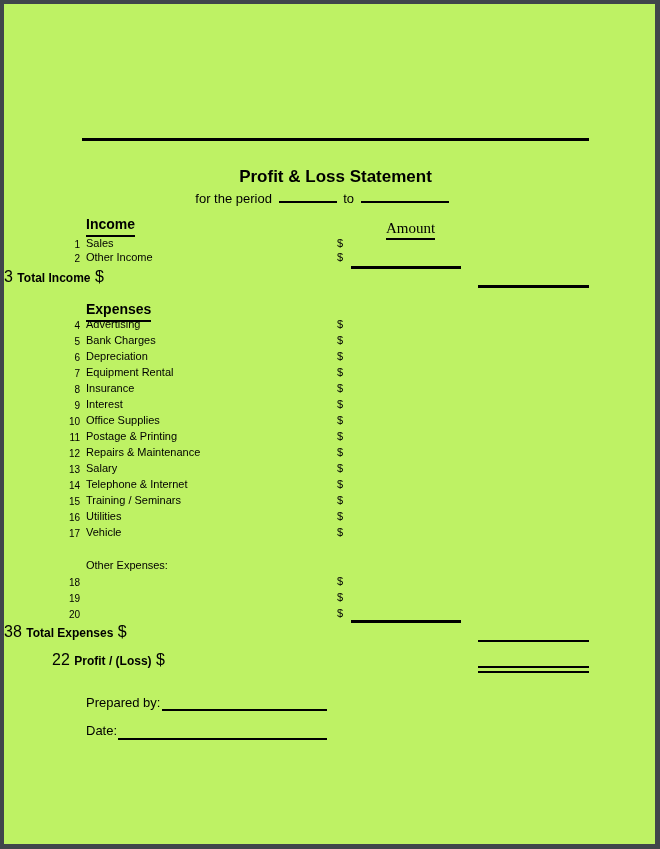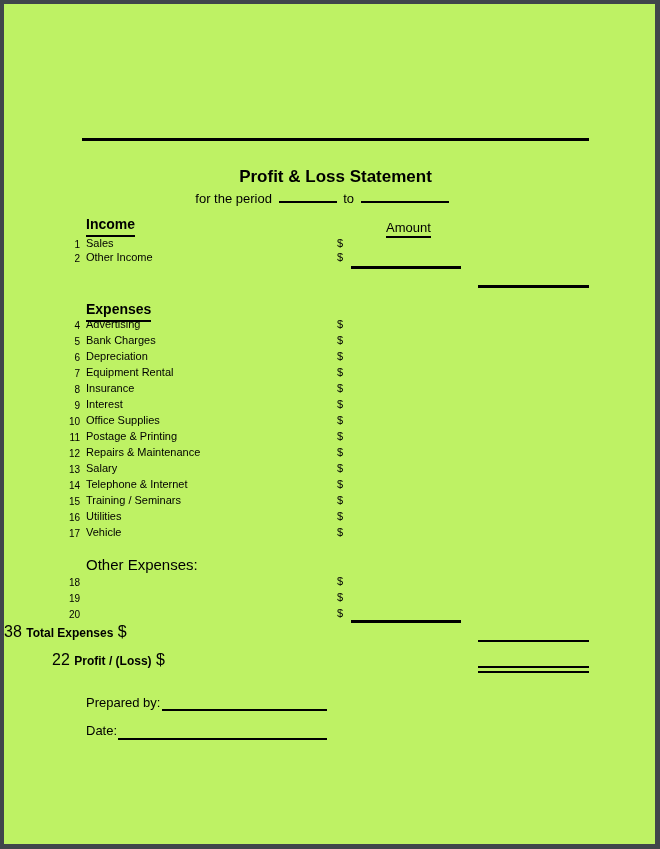--- a/index.html
+++ b/index.html
@@ -34,22 +34,22 @@
 
   .heading {
     font-size:14px; font-weight:bold;
     border-bottom:2px solid #000; padding-bottom:3px;
     display:inline-block;
   }
   .income-heading   { left:82px; top:212px; }
   .expenses-heading { left:82px; top:297px; }
 
   .amount-header {
-    left:382px; top:216px; font-size:13px;
-    border-bottom:2px solid #000; padding-bottom:1px; display:inline-block;
+    left:382px; top:216px; font-size:15px;
+    border-bottom:2px solid #000; padding-bottom:1px; display:inline-block;font-family:Liberation Serif, serif;
   }
 
   .rows { left:0; top:0; width:651px; }
   .income-rows  { top:232px; }
   .expense-rows { top:312px; }
   .other-rows   { top:569px; }
 
   .row { position:relative; height:16px; width:651px; }
   .income-rows .row { height:14px; }
 
@@ -76,21 +76,21 @@
   .line { background:#000; }
   .income-sum-line    { left:347px; top:262px; width:110px; height:3px; }
   .income-total-line  { left:474px; top:281px; width:111px; height:3px; }
   .expenses-sum-line  { left:347px; top:616px; width:110px; height:3px; }
   .expenses-total-line{ left:474px; top:636px; width:111px; height:2px; }
   .profit-double-line {
     left:474px; top:662px; width:111px; height:3px;
     border-top:2px solid #000; border-bottom:2px solid #000;
   }
 
-  .other-label { left:82px; top:553px; font-size:15px; line-height:16px; }
+  .other-label { left:82px; top:553px; font-size:11px; line-height:16px; }
 
   .footer-label { font-size:13px; line-height:16px; }
   .prepared-label { left:82px; top:691px; }
   .date-label     { left:82px; top:719px; }
   .prepared-blank { left:158px; top:705px; width:165px; height:2px; }
   .date-blank     { left:114px; top:734px; width:209px; height:2px; }
 </style>
 </head>
 <body>
 
@@ -119,20 +119,25 @@
   </div>
         <div class="row">
     <span class="num">2</span>
     <span class="label">Other Income</span>
     <span class="dollar">$</span>
   </div>
       </div>
 
     <div class="abs line income-sum-line"></div>
 
+    <div class="total-row income-total">
+      <span class="num">3</span>
+      <span class="label">Total Income</span>
+      <span class="dollar">$</span>
+    </div>
     <div class="abs line income-total-line"></div>
 
     <div class="abs heading expenses-heading">Expenses</div>
 
     <div class="abs rows expense-rows" id="expense-rows">
         <div class="row">
     <span class="num">4</span>
     <span class="label">Advertising</span>
     <span class="dollar">$</span>
   </div>

